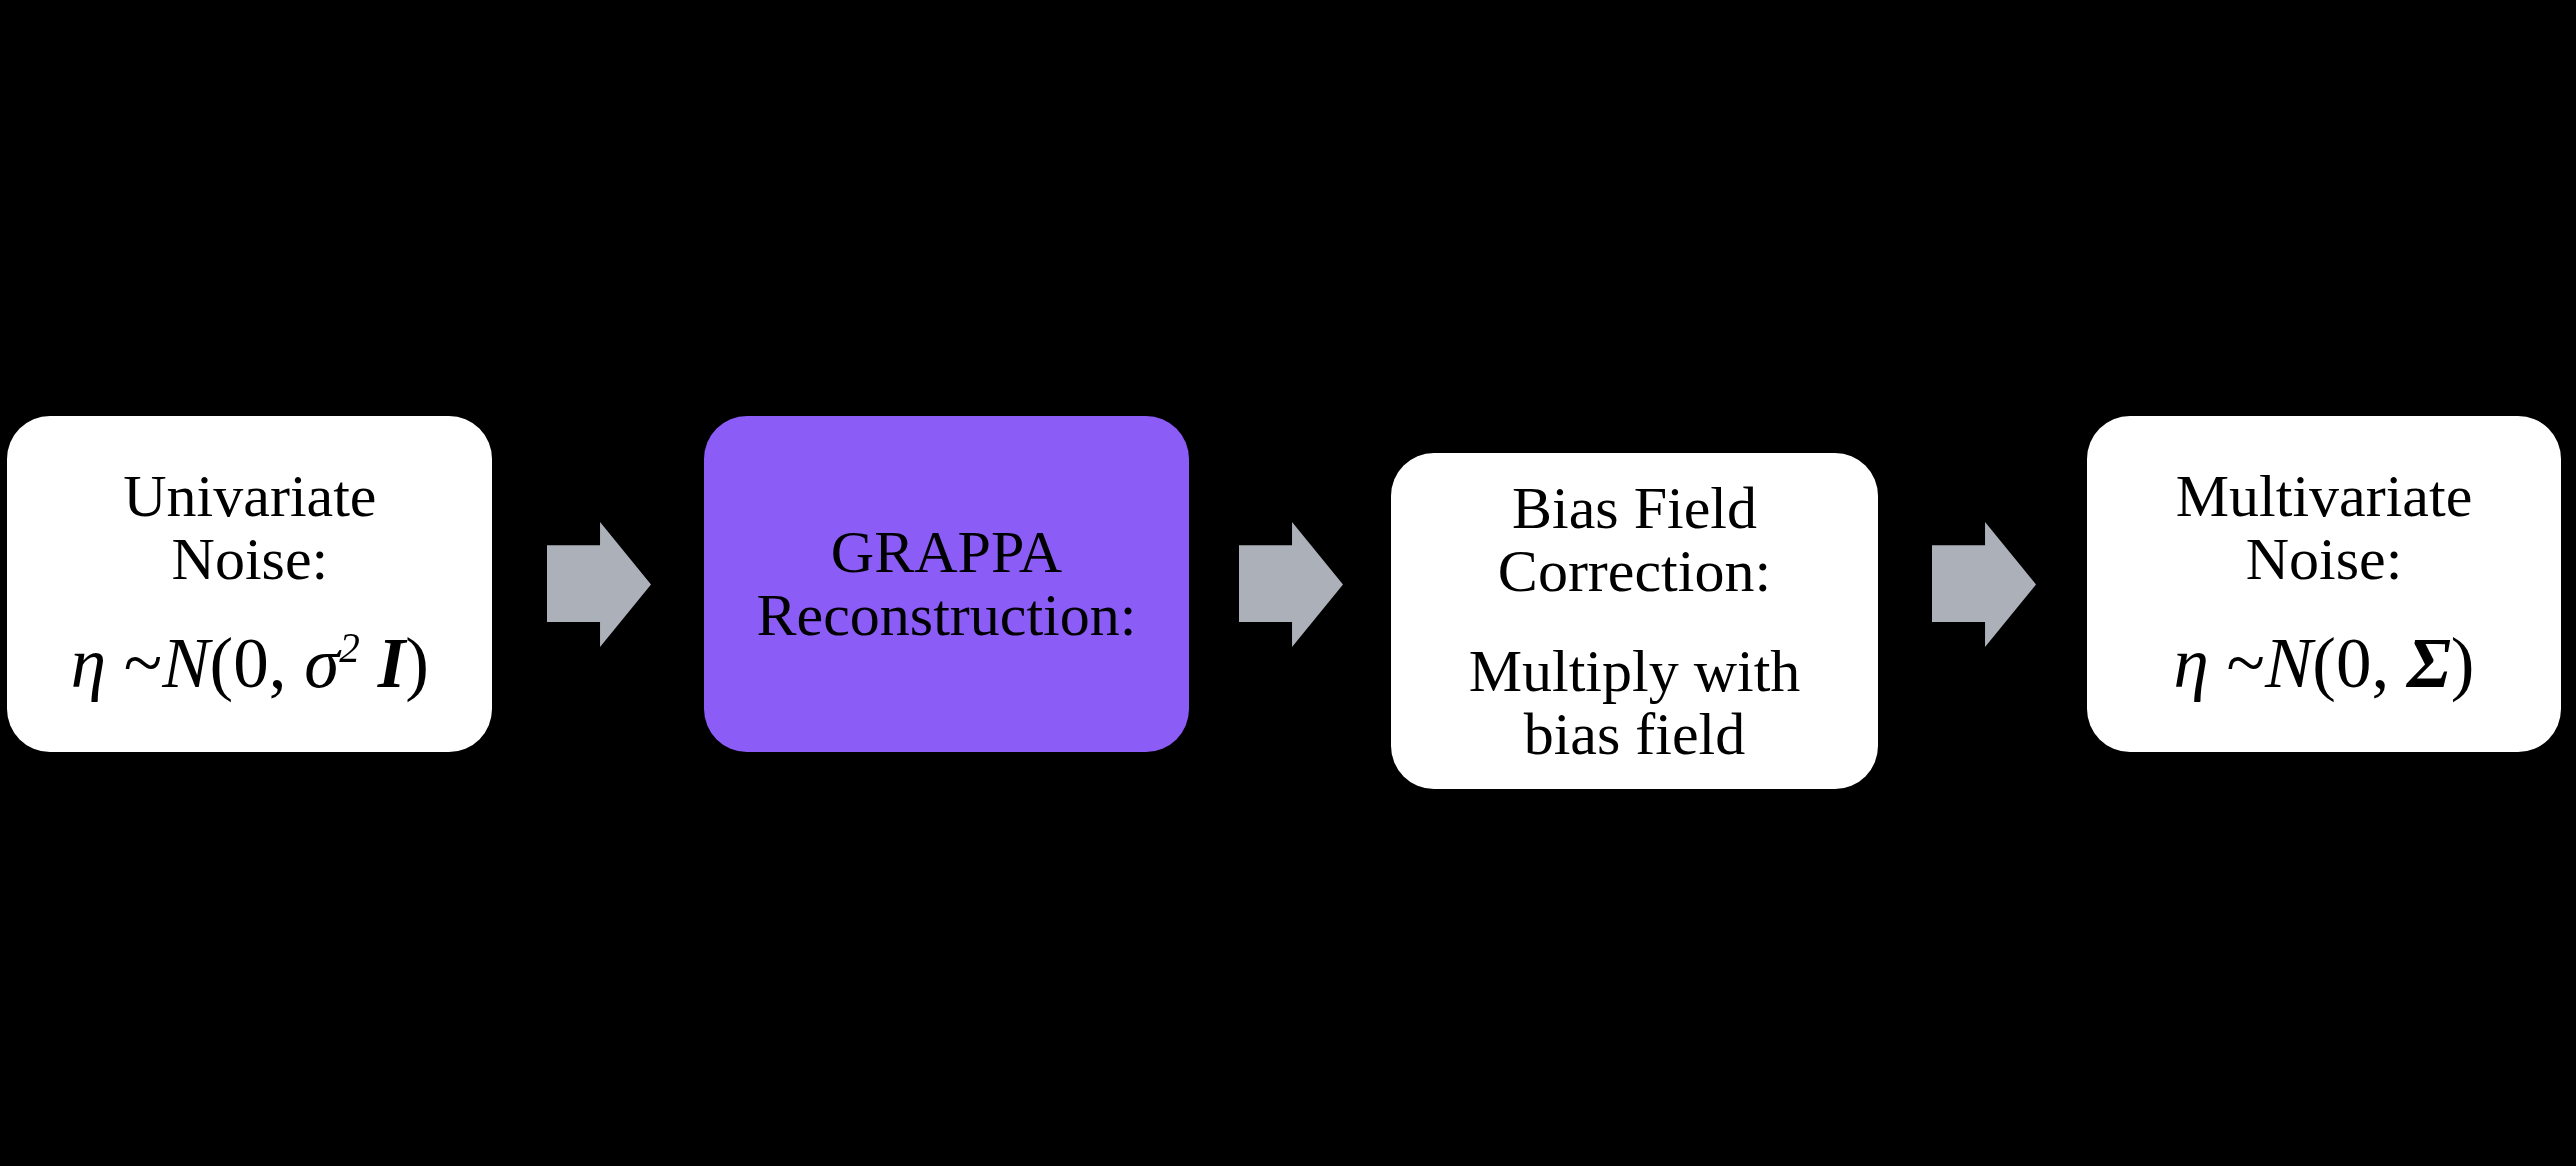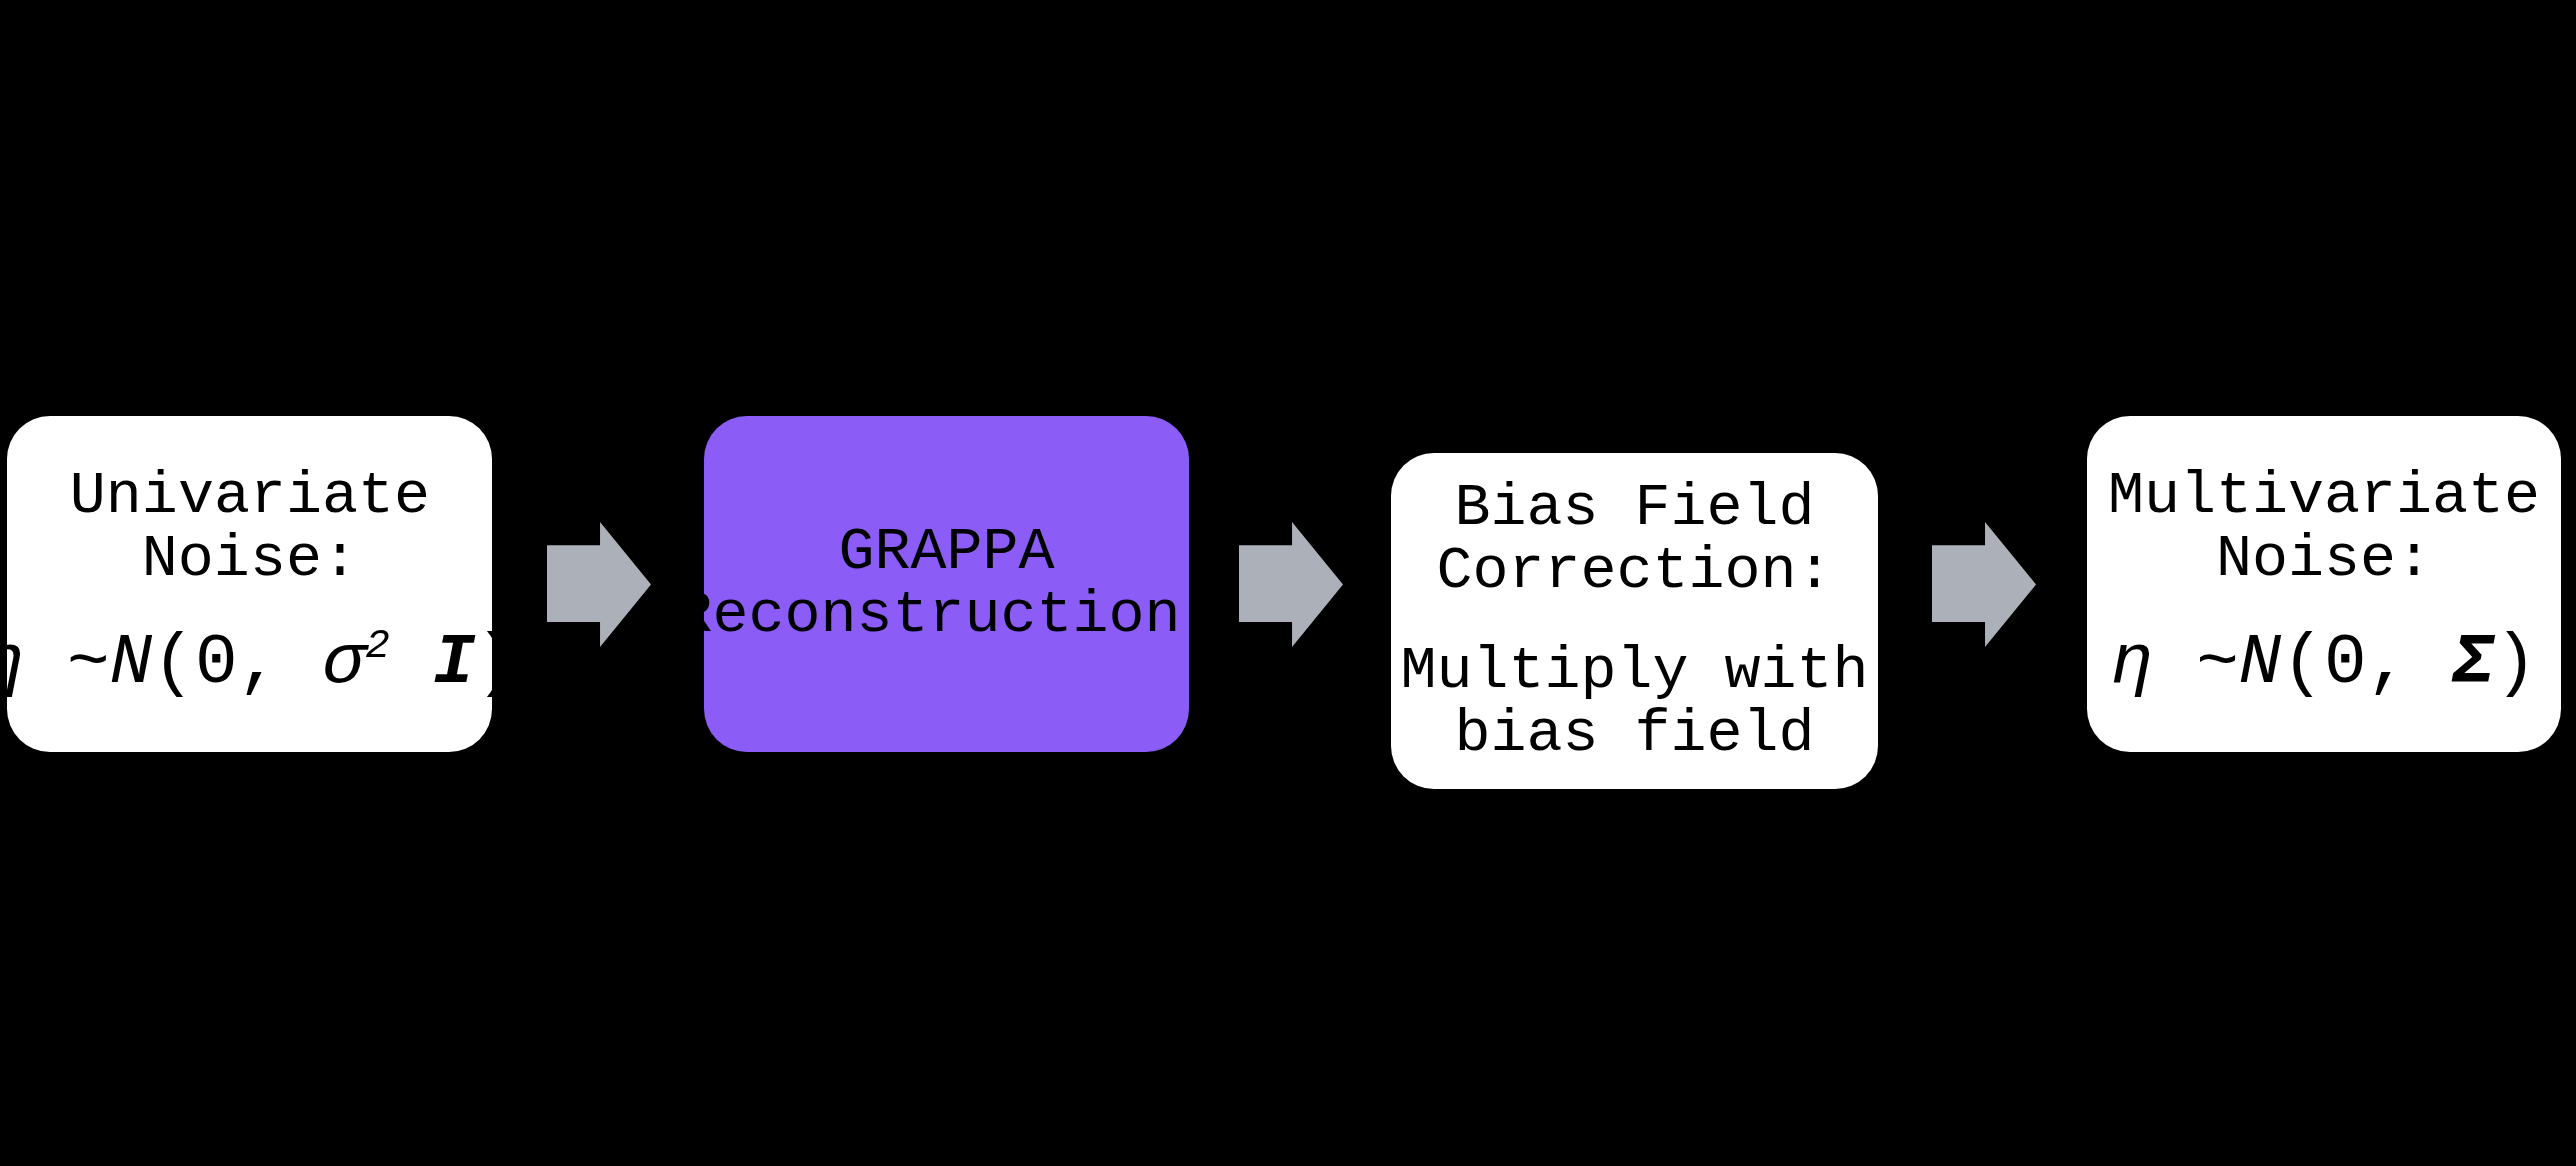--- a/index.html
+++ b/index.html
@@ -6,21 +6,21 @@
     margin: 0;
     padding: 0;
     background: #000000;
   }
   .canvas {
     position: relative;
     width: 2576px;
     height: 1166px;
     background: #000000;
     overflow: hidden;
-    font-family: Liberation Mono, monospace;
+    font-family: Liberation Serif, serif;
     color: #000000;
   }
   .box {
     position: absolute;
     top: 416px;
     height: 336px;
     background: #ffffff;
     border-radius: 43px;
     display: flex;
     flex-direction: column;

